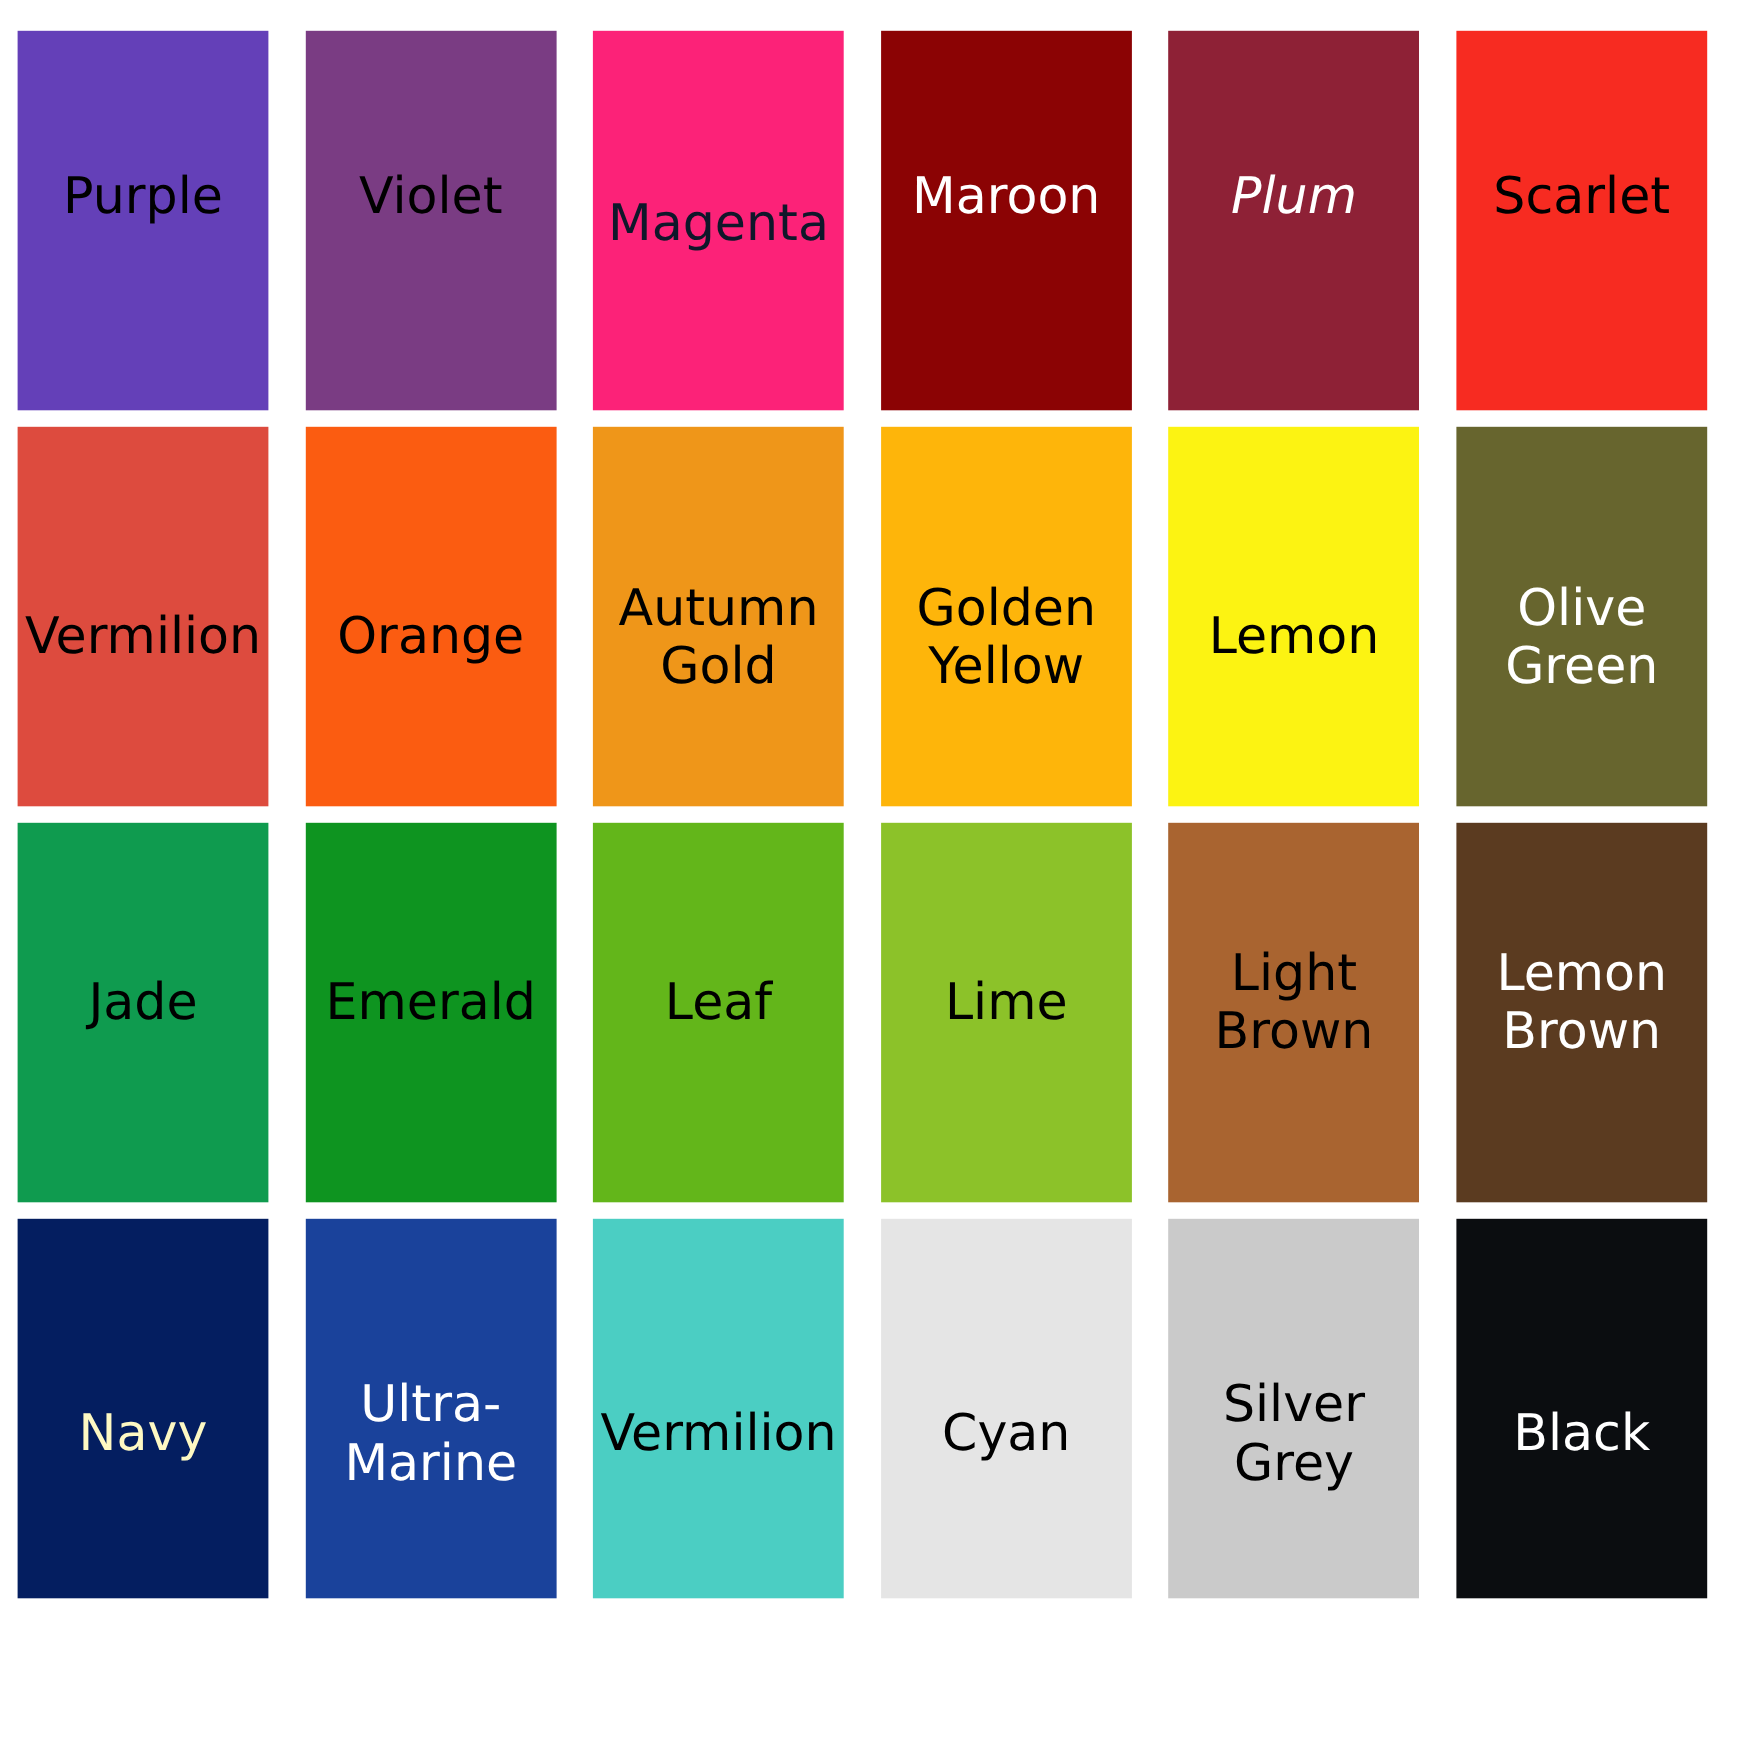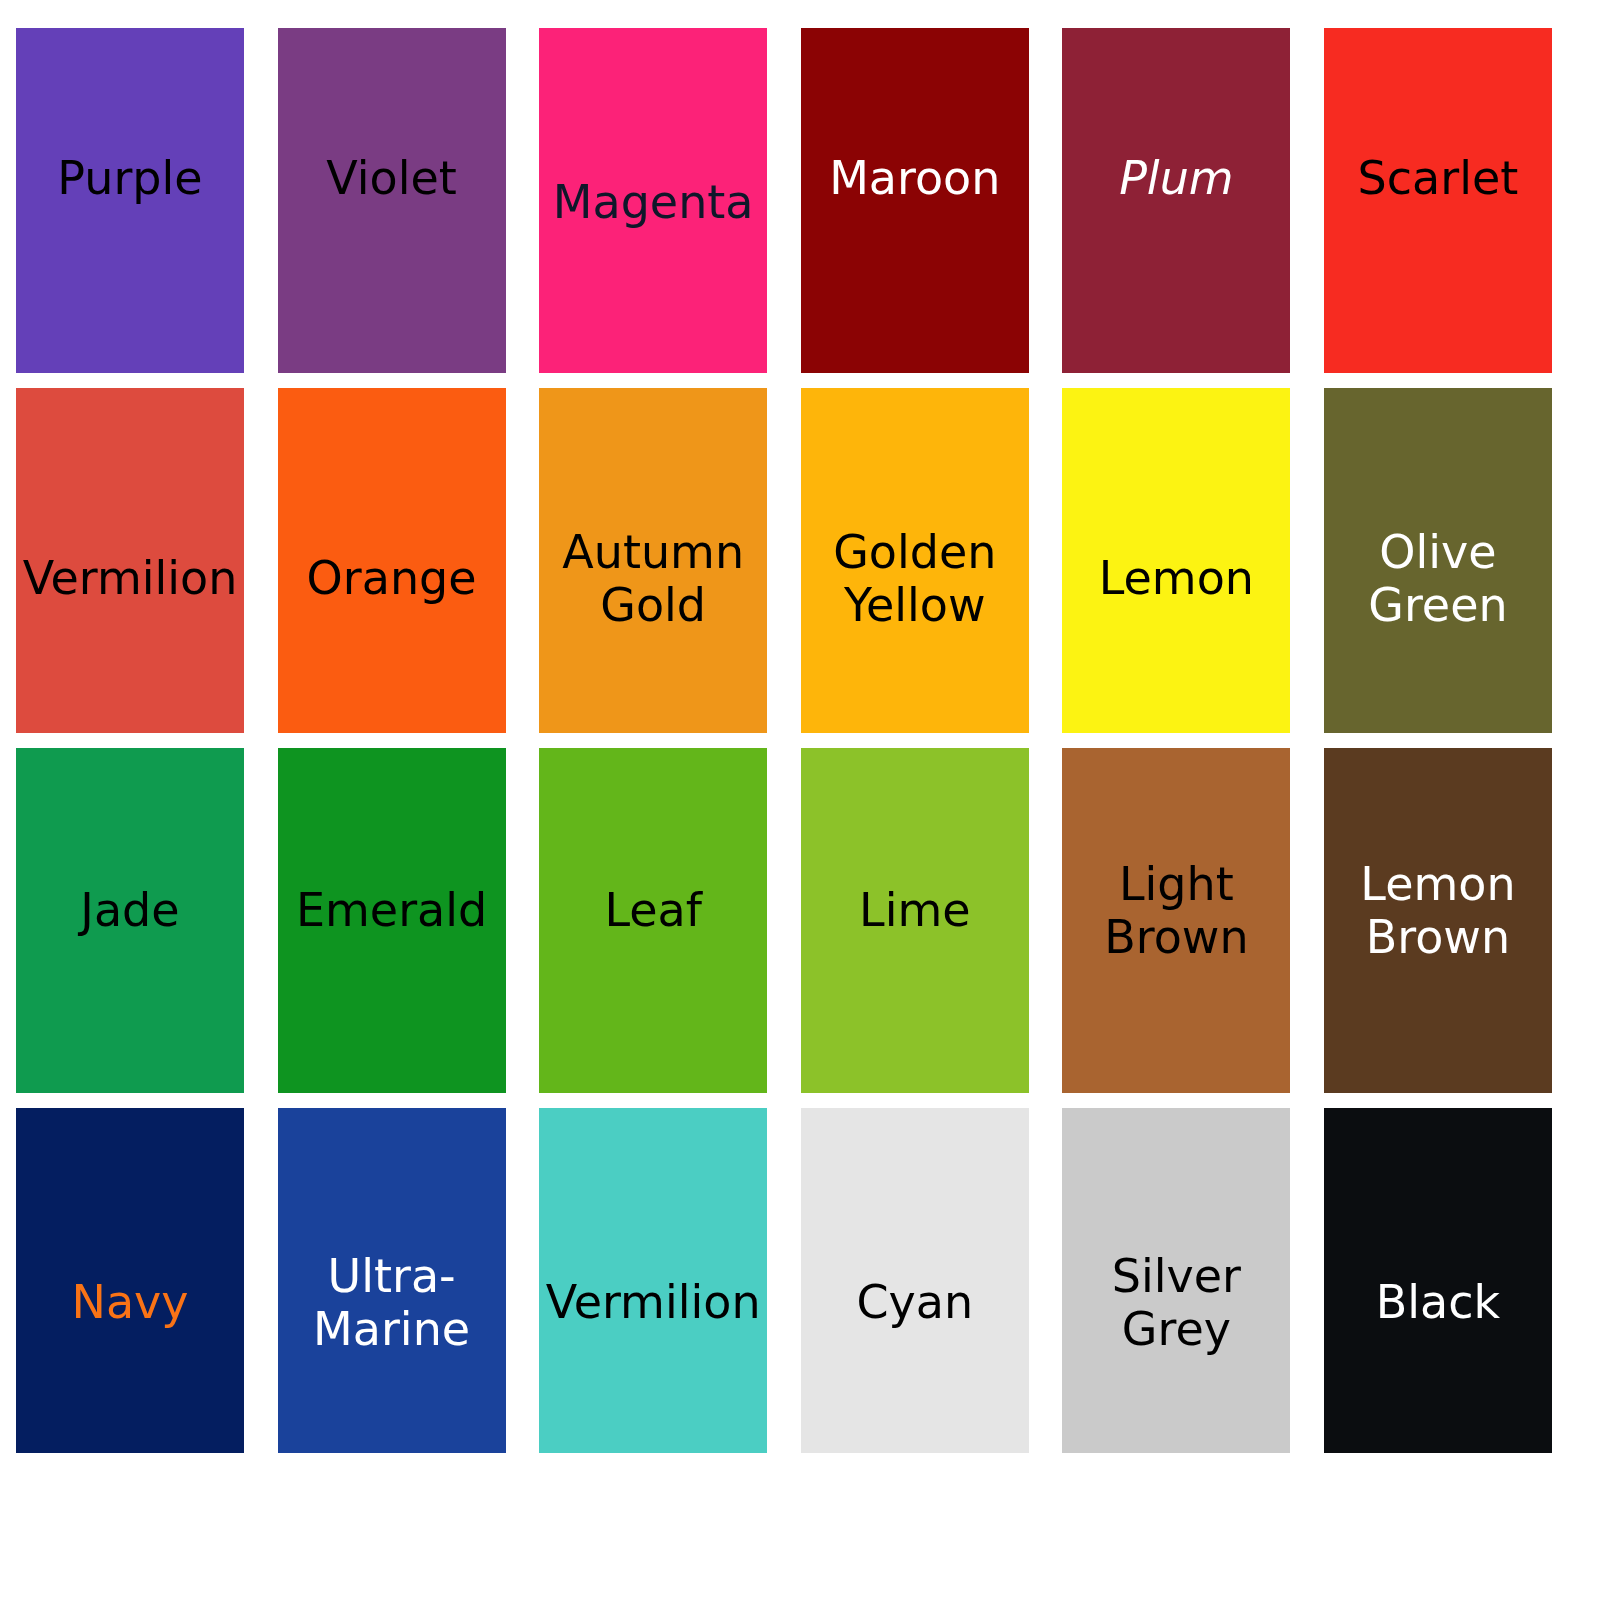--- a/index.html
+++ b/index.html
@@ -109,21 +109,21 @@
     </div>
     <div class="swatch row-3" style="background: rgb(169, 100, 48);">
       <span class="swatch-label" style="color: rgb(0, 0, 0);">Light
 Brown</span>
     </div>
     <div class="swatch row-3" style="background: rgb(91, 59, 32);">
       <span class="swatch-label" style="color: rgb(255, 255, 255);">Lemon
 Brown</span>
     </div>
     <div class="swatch row-4" style="background: rgb(4, 30, 96);">
-      <span class="swatch-label" style="color: #f97316;">Navy</span>
+      <span class="swatch-label" style="color: #fef9c3;">Navy</span>
     </div>
     <div class="swatch row-4" style="background: rgb(26, 66, 155);">
       <span class="swatch-label" style="color: rgb(255, 255, 255);">Ultra-
 Marine</span>
     </div>
     <div class="swatch row-4" style="background: rgb(75, 206, 195);">
       <span class="swatch-label" style="color: rgb(0, 0, 0);">Vermilion</span>
     </div>
     <div class="swatch row-4" style="background: #e5e5e5;">
       <span class="swatch-label" style="color: rgb(0, 0, 0);">Cyan</span>

